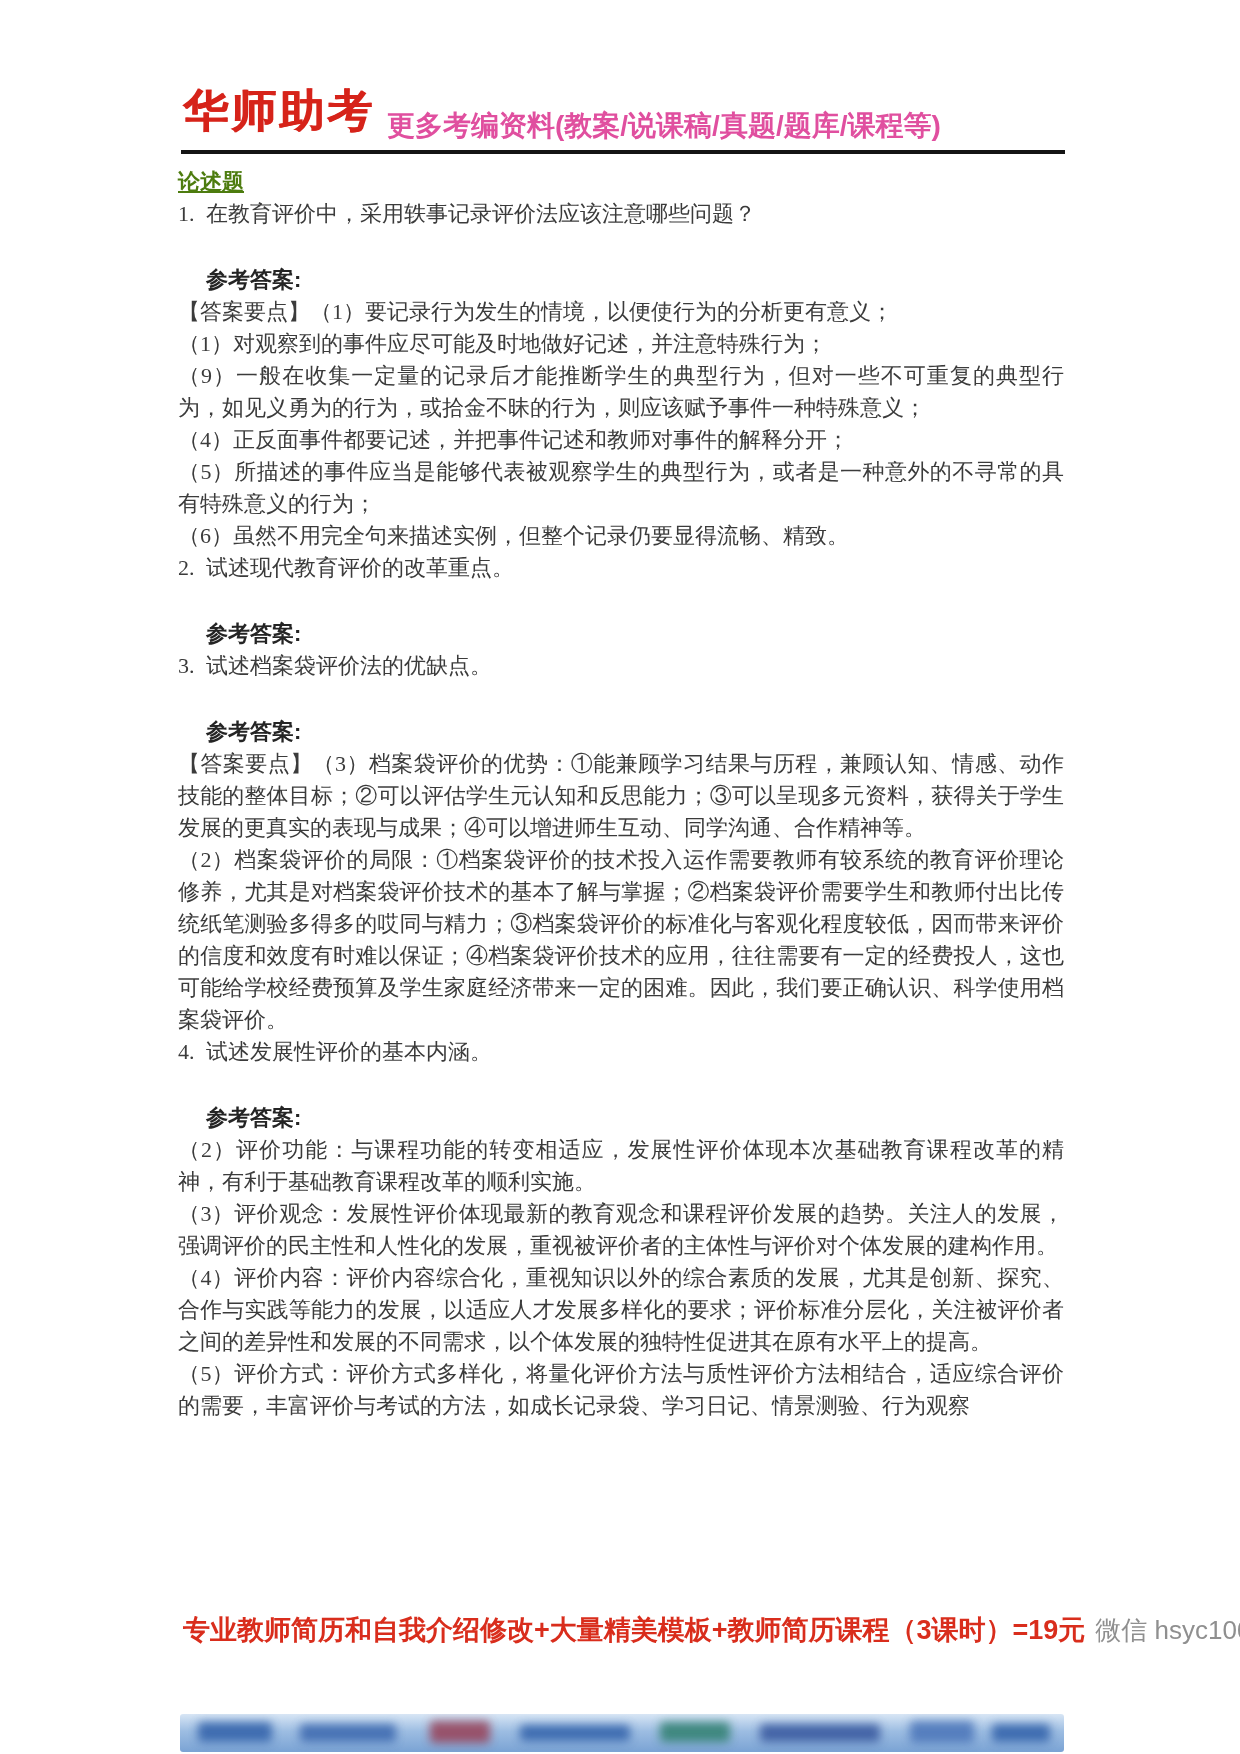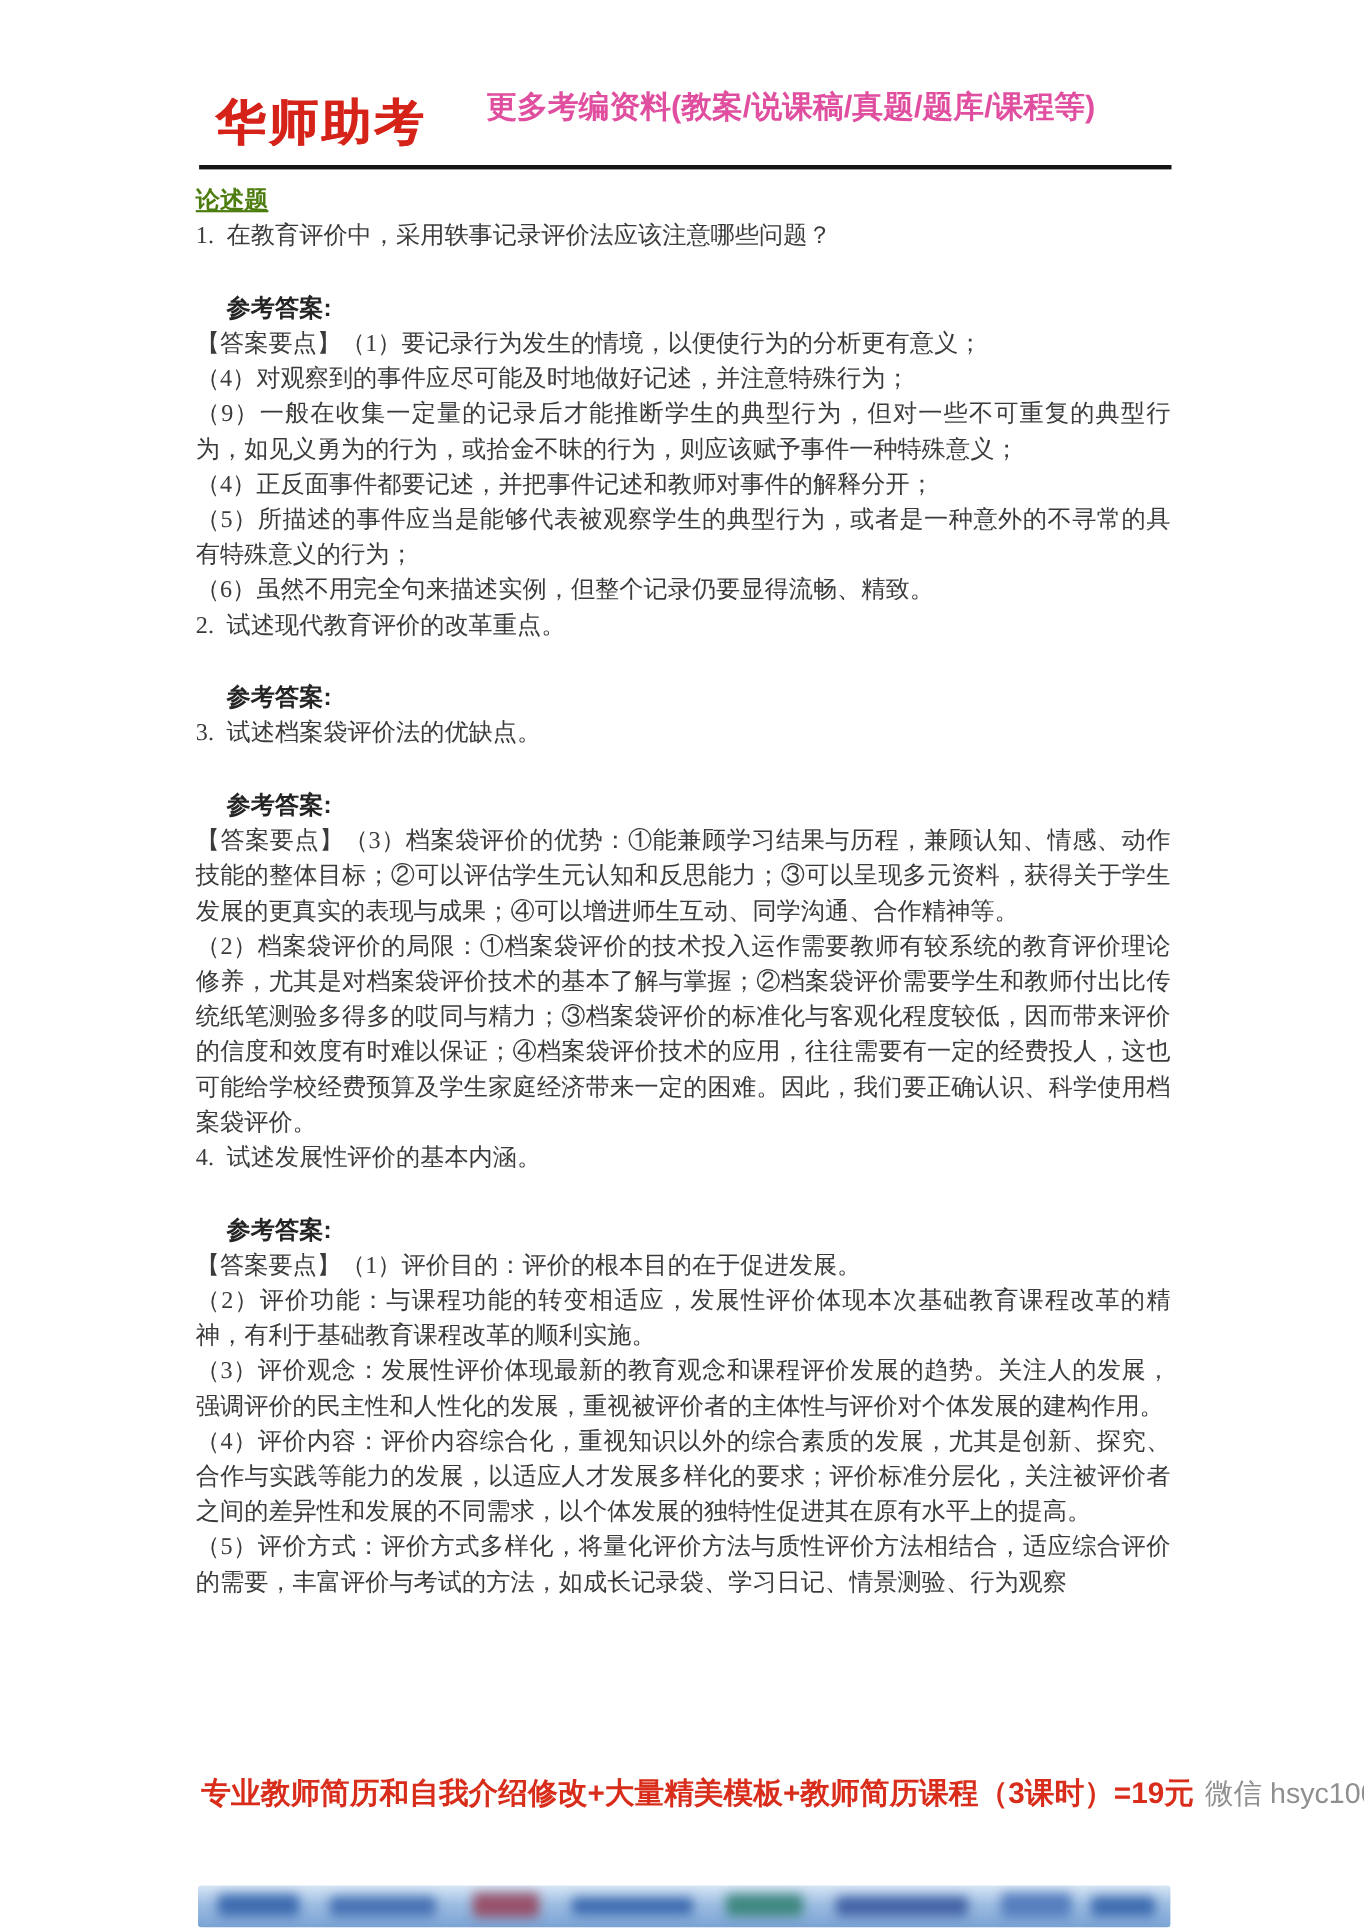--- a/index.html
+++ b/index.html
@@ -2,21 +2,21 @@
 <html><head>
 <meta charset="utf-8">
 <style>
   html,body{margin:0;padding:0;}
   body{
     width:1240px;height:1754px;position:relative;background:#ffffff;
     font-family:"Liberation Serif","DejaVu Serif",serif;
     color:#3a3a3a;overflow:hidden;
   }
   
-  .header{position:absolute;left:196px;top:80px;width:882px;display:flex;align-items:flex-start;gap:42px;}
+  .header{position:absolute;left:183px;top:80px;width:882px;display:flex;align-items:flex-end;}
   .logo{
     font-family:"Liberation Sans","DejaVu Sans",sans-serif;
     font-weight:900;color:#d6231a;font-size:45px;line-height:62px;
     letter-spacing:3px;text-shadow:1px 0 0 #d6231a;
     flex:none;
   }
   .header-promo{
     margin-left:12px;font-family:"Liberation Sans","DejaVu Sans",sans-serif;
     font-weight:700;color:#e04f9f;font-size:28px;line-height:33px;white-space:nowrap;
   }
@@ -67,21 +67,21 @@
   <div class="section-title">论述题</div>
   <div>
   <div class="q-block">
     <div class="q-row">
       <span class="q-num">1.</span>
       <span class="q-text">在教育评价中，采用轶事记录评价法应该注意哪些问题？</span>
     </div>
     <div class="answer-label">参考答案:</div>
     <div class="answers">
           <p class="answer-para">【答案要点】（1）要记录行为发生的情境，以便使行为的分析更有意义；</p>
-          <p class="answer-para">（4）对观察到的事件应尽可能及时地做好记述，并注意特殊行为；</p>
+          <p class="answer-para">（1）对观察到的事件应尽可能及时地做好记述，并注意特殊行为；</p>
           <p class="answer-para">（9）一般在收集一定量的记录后才能推断学生的典型行为，但对一些不可重复的典型行为，如见义勇为的行为，或拾金不昧的行为，则应该赋予事件一种特殊意义；</p>
           <p class="answer-para">（4）正反面事件都要记述，并把事件记述和教师对事件的解释分开；</p>
           <p class="answer-para">（5）所描述的事件应当是能够代表被观察学生的典型行为，或者是一种意外的不寻常的具有特殊意义的行为；</p>
           <p class="answer-para">（6）虽然不用完全句来描述实例，但整个记录仍要显得流畅、精致。</p>
         </div>
   </div>
 
   <div class="q-block">
     <div class="q-row">
       <span class="q-num">2.</span>
@@ -102,21 +102,20 @@
         </div>
   </div>
 
   <div class="q-block">
     <div class="q-row">
       <span class="q-num">4.</span>
       <span class="q-text">试述发展性评价的基本内涵。</span>
     </div>
     <div class="answer-label">参考答案:</div>
     <div class="answers">
-          <p class="answer-para">【答案要点】（1）评价目的：评价的根本目的在于促进发展。</p>
           <p class="answer-para">（2）评价功能：与课程功能的转变相适应，发展性评价体现本次基础教育课程改革的精神，有利于基础教育课程改革的顺利实施。</p>
           <p class="answer-para">（3）评价观念：发展性评价体现最新的教育观念和课程评价发展的趋势。关注人的发展，强调评价的民主性和人性化的发展，重视被评价者的主体性与评价对个体发展的建构作用。</p>
           <p class="answer-para">（4）评价内容：评价内容综合化，重视知识以外的综合素质的发展，尤其是创新、探究、合作与实践等能力的发展，以适应人才发展多样化的要求；评价标准分层化，关注被评价者之间的差异性和发展的不同需求，以个体发展的独特性促进其在原有水平上的提高。</p>
           <p class="answer-para">（5）评价方式：评价方式多样化，将量化评价方法与质性评价方法相结合，适应综合评价的需要，丰富评价与考试的方法，如成长记录袋、学习日记、情景测验、行为观察</p>
         </div>
   </div>
 </div>
 </div>
 
 <div class="footer">

